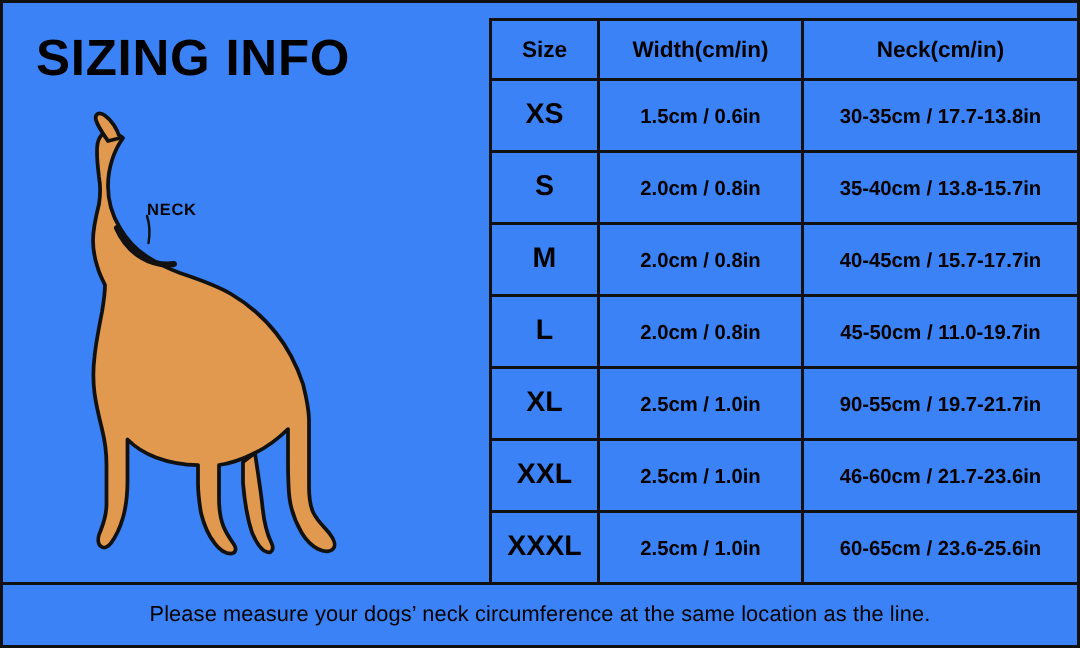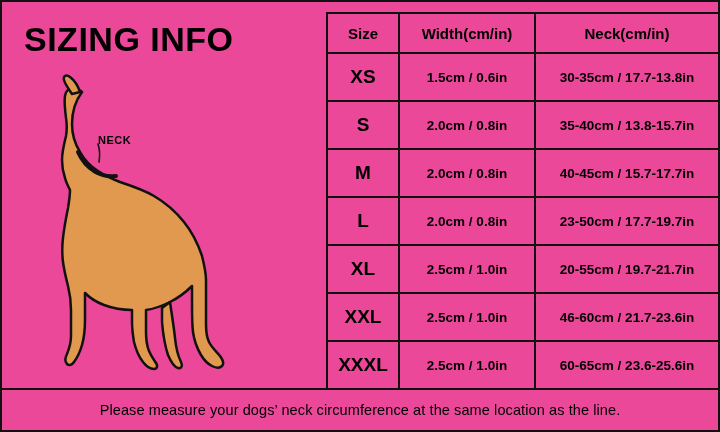--- a/index.html
+++ b/index.html
@@ -13,21 +13,21 @@
     font-family: "Liberation Sans", sans-serif;
     color: #000;
     overflow: hidden;
   }
   .page {
     position: relative;
     width: 720px;
     height: 432px;
     box-sizing: border-box;
     border: 2px solid #111;
-    background: #ec4899;
+    background: #3b82f6;
   }
   
   .left-panel {
     position: absolute;
     left: 0;
     top: 0;
     width: 312px;
     height: 390px;
   }
   .title {
@@ -212,26 +212,26 @@
           <td class="neck-cell">35-40cm / 13.8-15.7in</td>
         </tr>
         <tr>
           <td class="size-cell">M</td>
           <td class="width-cell">2.0cm / 0.8in</td>
           <td class="neck-cell">40-45cm / 15.7-17.7in</td>
         </tr>
         <tr>
           <td class="size-cell">L</td>
           <td class="width-cell">2.0cm / 0.8in</td>
-          <td class="neck-cell">23-50cm / 17.7-19.7in</td>
+          <td class="neck-cell">45-50cm / 11.0-19.7in</td>
         </tr>
         <tr>
           <td class="size-cell">XL</td>
           <td class="width-cell">2.5cm / 1.0in</td>
-          <td class="neck-cell">20-55cm / 19.7-21.7in</td>
+          <td class="neck-cell">90-55cm / 19.7-21.7in</td>
         </tr>
         <tr>
           <td class="size-cell">XXL</td>
           <td class="width-cell">2.5cm / 1.0in</td>
           <td class="neck-cell">46-60cm / 21.7-23.6in</td>
         </tr>
         <tr>
           <td class="size-cell">XXXL</td>
           <td class="width-cell">2.5cm / 1.0in</td>
           <td class="neck-cell">60-65cm / 23.6-25.6in</td>

